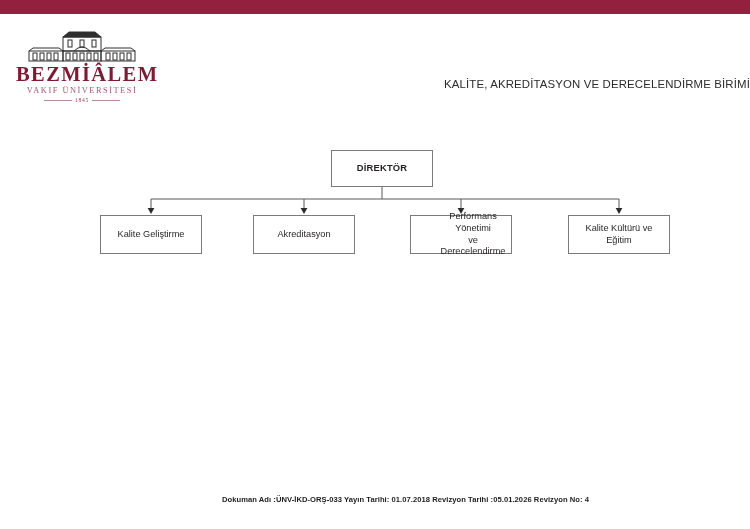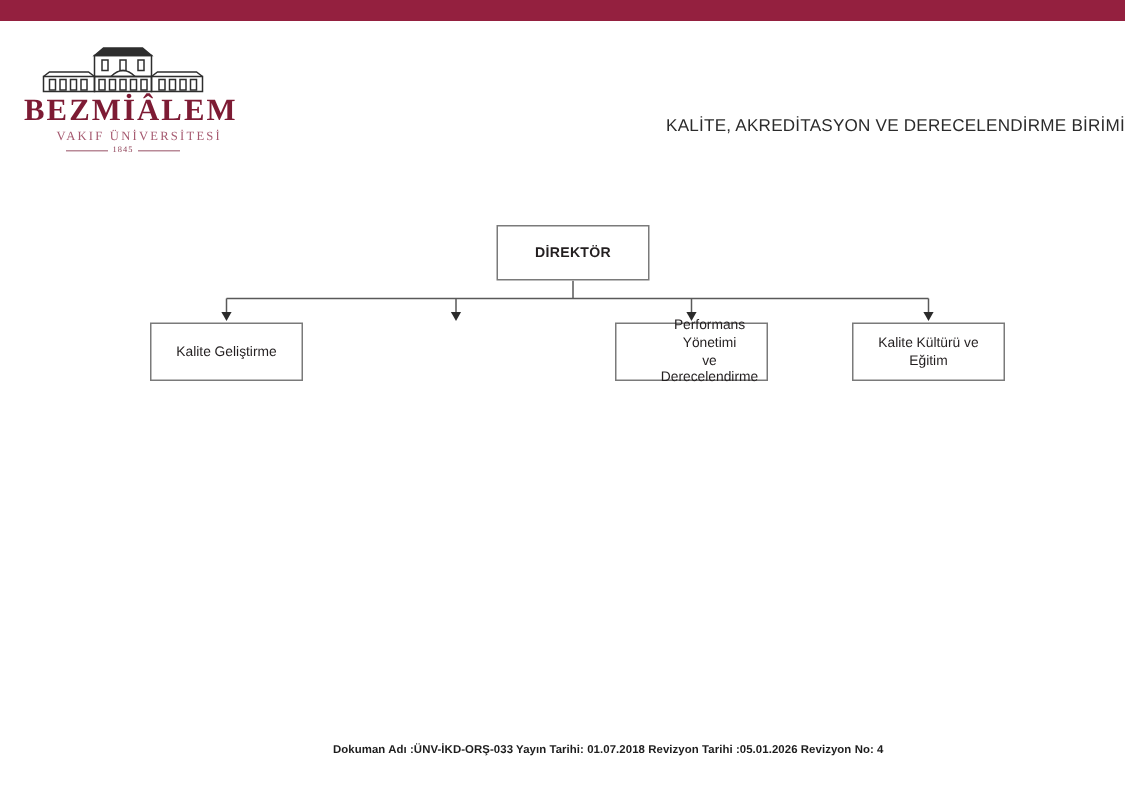--- a/index.html
+++ b/index.html
@@ -42,21 +42,21 @@
     text-align: center;
     font-family: "Liberation Serif", serif;
     font-weight: 700;
     font-size: 20.5px;
     letter-spacing: 1.4px;
     color: #7d1b34;
     line-height: 1;
     margin-top: 2px;
   }
   .logo-subwordmark {
-    text-align: right;
+    text-align: center;
     font-family: "Liberation Serif", serif;
     font-size: 8.4px;
     letter-spacing: 1.5px;
     color: #a65a70;
     line-height: 1;
     margin-top: 2px;
   }
   .logo-year-row {
     display: flex;
     align-items: center;
@@ -233,20 +233,23 @@
   </svg>
 
   <div class="node node-root">
     <span class="node-label">DİREKTÖR</span>
   </div>
 
   <div class="node node-child child-0">
     <span class="node-label">Kalite Geliştirme</span>
   </div>
 
+  <div class="node node-child child-1">
+    <span class="node-label">Akreditasyon</span>
+  </div>
 
   <div class="node node-child child-2">
     <span class="node-label">
       <span>Performans Yönetimi</span><br>
       <span>ve Derecelendirme</span>
     </span>
   </div>
 
   <div class="node node-child child-3">
     <span class="node-label">

